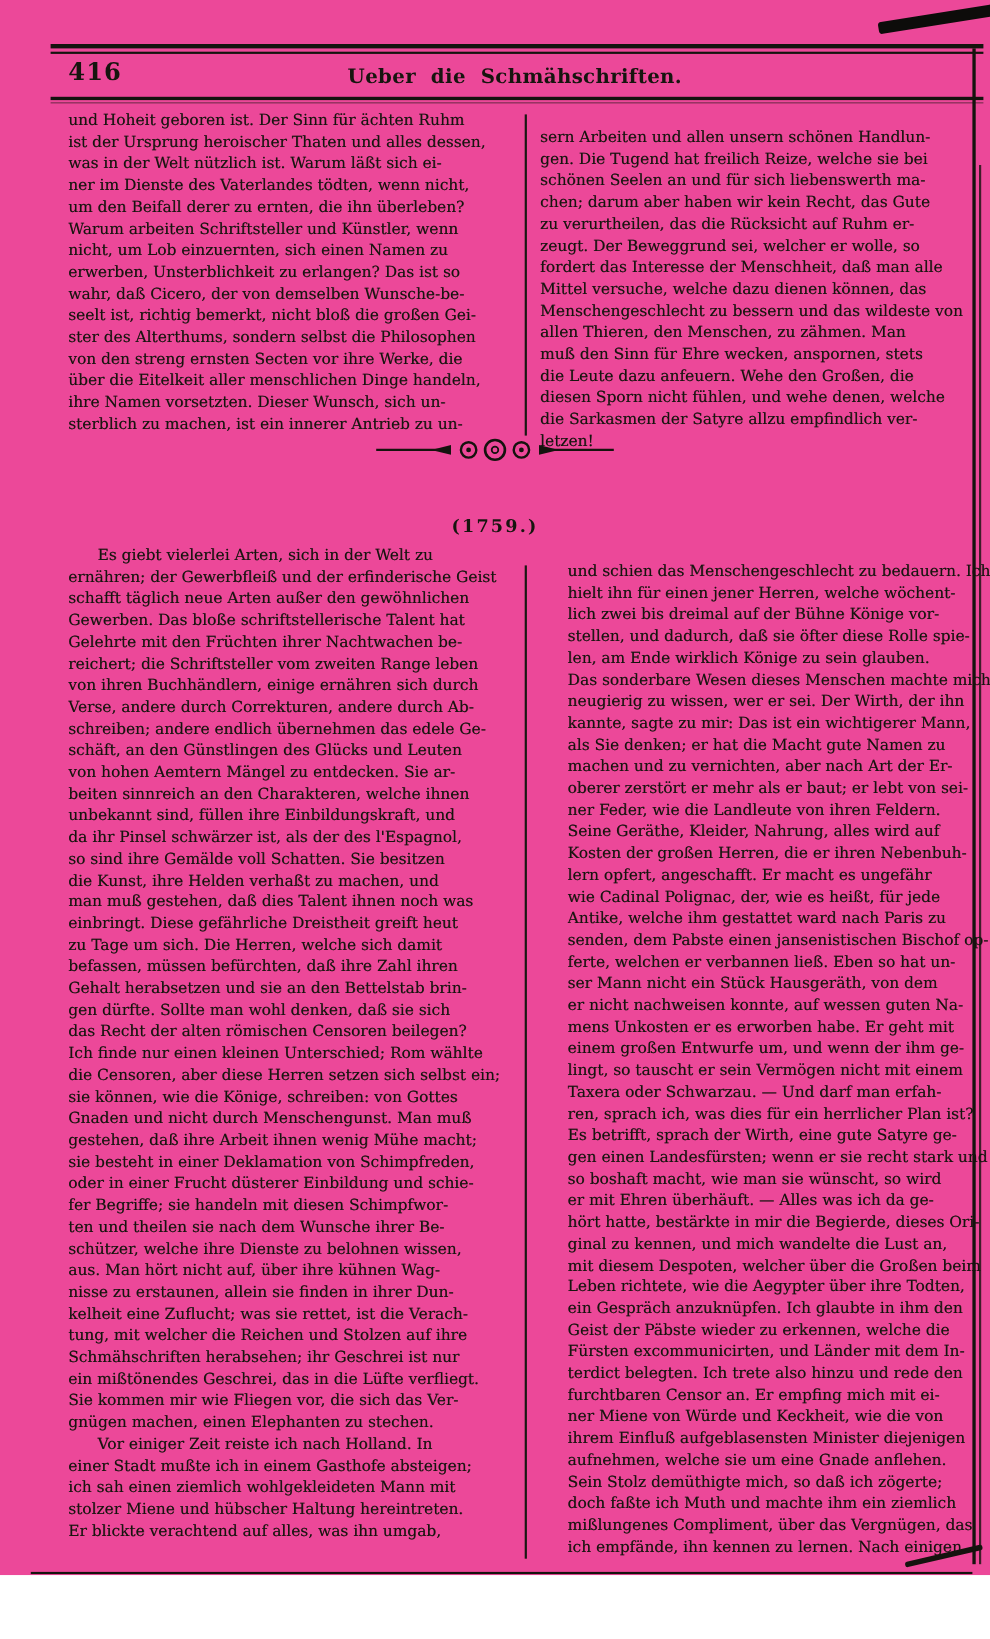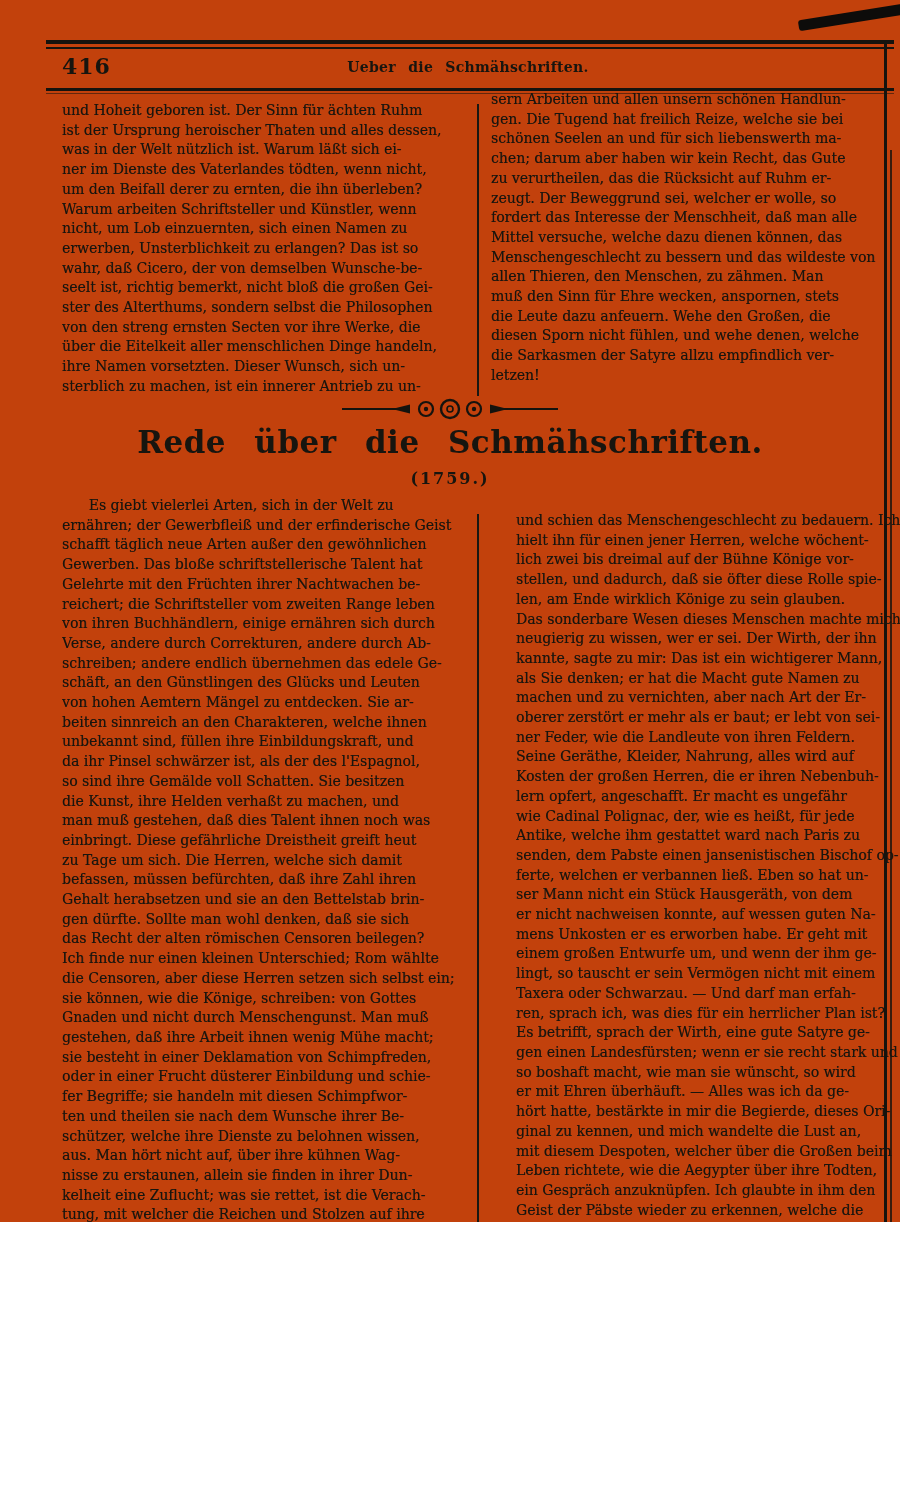--- a/index.html
+++ b/index.html
@@ -1,46 +1,46 @@
 <!DOCTYPE html>
 <html><head>
 <meta charset="utf-8">
 <style>
   html,body { margin:0; padding:0; background:#ffffff; }
   .page {
-    position:relative; width:900px; height:1222px;
-    background:#c2410c; overflow:hidden;
+    position:relative; width:900px; height:1432px;
+    background:#ec4899; overflow:hidden;
     font-family:"DejaVu Serif", serif; color:#17150f;
   }
   .rule { position:absolute; background:#15130e; }
   .rt1 { left:46px; right:6px;  top:40px;   height:4px; }
   .rt2 { left:46px; right:6px;  top:47px;   height:1.5px; }
   .rh1 { left:46px; right:6px;  top:88px;   height:2.8px; }
   .rh2 { left:46px; right:6px;  top:93px;   height:1px; opacity:.55; }
   .rb1 { left:28px; right:16px; top:1429px; height:1.8px; }
   .rb2 { left:28px; right:16px; top:1435px; height:5px; }
   .rb-curve { position:absolute; right:6px; top:1412px; width:72px; height:5px;
     background:#15130e; transform:rotate(-13deg); border-radius:2px; }
   .edge-r1 { position:absolute; left:884px; top:44px;  width:3px;   height:1378px; background:#15130e; }
   .edge-r2 { position:absolute; left:890px; top:150px; width:1.5px; height:1272px; background:rgba(21,19,14,.8); }
   .smudge  { position:absolute; left:798px; top:12px; width:106px; height:11px;
     background:#0d0c0a; transform:rotate(-9deg); border-radius:3px; }
 
   .header { position:absolute; top:53px; left:48px; right:12px; height:34px; }
   .pagenum { position:absolute; left:14px; top:0; font-size:22px; font-weight:bold; letter-spacing:1px; }
   .runtitle { position:absolute; left:0; right:0; top:6px; text-align:center;
-    font-size:14px; font-weight:bold; word-spacing:7px; letter-spacing:.3px; }
+    font-size:18px; font-weight:bold; word-spacing:7px; letter-spacing:.3px; }
 
   .col {
     position:absolute; white-space:pre-wrap; overflow:hidden;
     font-size:14px; line-height:19.7px;
     text-shadow:0.3px 0 0 rgba(23,21,15,.55);
   }
   .col1l { top:101px; left:62px;  width:406px; height:298px; }
-  .col1r { top:90px; left:491px; width:402px; height:300px; }
+  .col1r { top:116px; left:491px; width:402px; height:300px; }
   .col2l { top:496px; left:62px;  width:406px; height:908px; }
   .col2r { top:511px; left:516px; width:402px; height:908px; }
 
   .divider { position:absolute; width:2px; background:#1a1813; }
   .div1 { left:477px; top:104px; height:292px; }
   .div2 { left:477px; top:514px; height:903px; }
 
   .ornament { position:absolute; top:398px; left:0; right:0; height:24px; text-align:center; }
   .title { position:absolute; top:424px; left:0; right:0; margin:0; text-align:center;
     font-size:31px; font-weight:bold; word-spacing:17px; letter-spacing:.5px; }
@@ -104,21 +104,20 @@
       <polygon points="168,11 150,6.5 150,15.5" fill="#15130e"></polygon>
       <circle cx="86" cy="11" r="7" fill="none" stroke="#15130e" stroke-width="2.2"></circle>
       <circle cx="86" cy="11" r="2.2" fill="#15130e"></circle>
       <circle cx="110" cy="11" r="9" fill="none" stroke="#15130e" stroke-width="2.4"></circle>
       <circle cx="110" cy="11" r="3" fill="none" stroke="#15130e" stroke-width="1.6"></circle>
       <circle cx="134" cy="11" r="7" fill="none" stroke="#15130e" stroke-width="2.2"></circle>
       <circle cx="134" cy="11" r="2.2" fill="#15130e"></circle>
     </svg>
   </div>
 
-  <h1 class="title">Rede über die Schmähschriften.</h1>
   <div class="date">(1759.)</div>
 
   <div class="col col2l">      Es giebt vielerlei Arten, sich in der Welt zu
 ernähren; der Gewerbfleiß und der erfinderische Geist
 schafft täglich neue Arten außer den gewöhnlichen
 Gewerben. Das bloße schriftstellerische Talent hat
 Gelehrte mit den Früchten ihrer Nachtwachen be-
 reichert; die Schriftsteller vom zweiten Range leben
 von ihren Buchhändlern, einige ernähren sich durch
 Verse, andere durch Correkturen, andere durch Ab-

